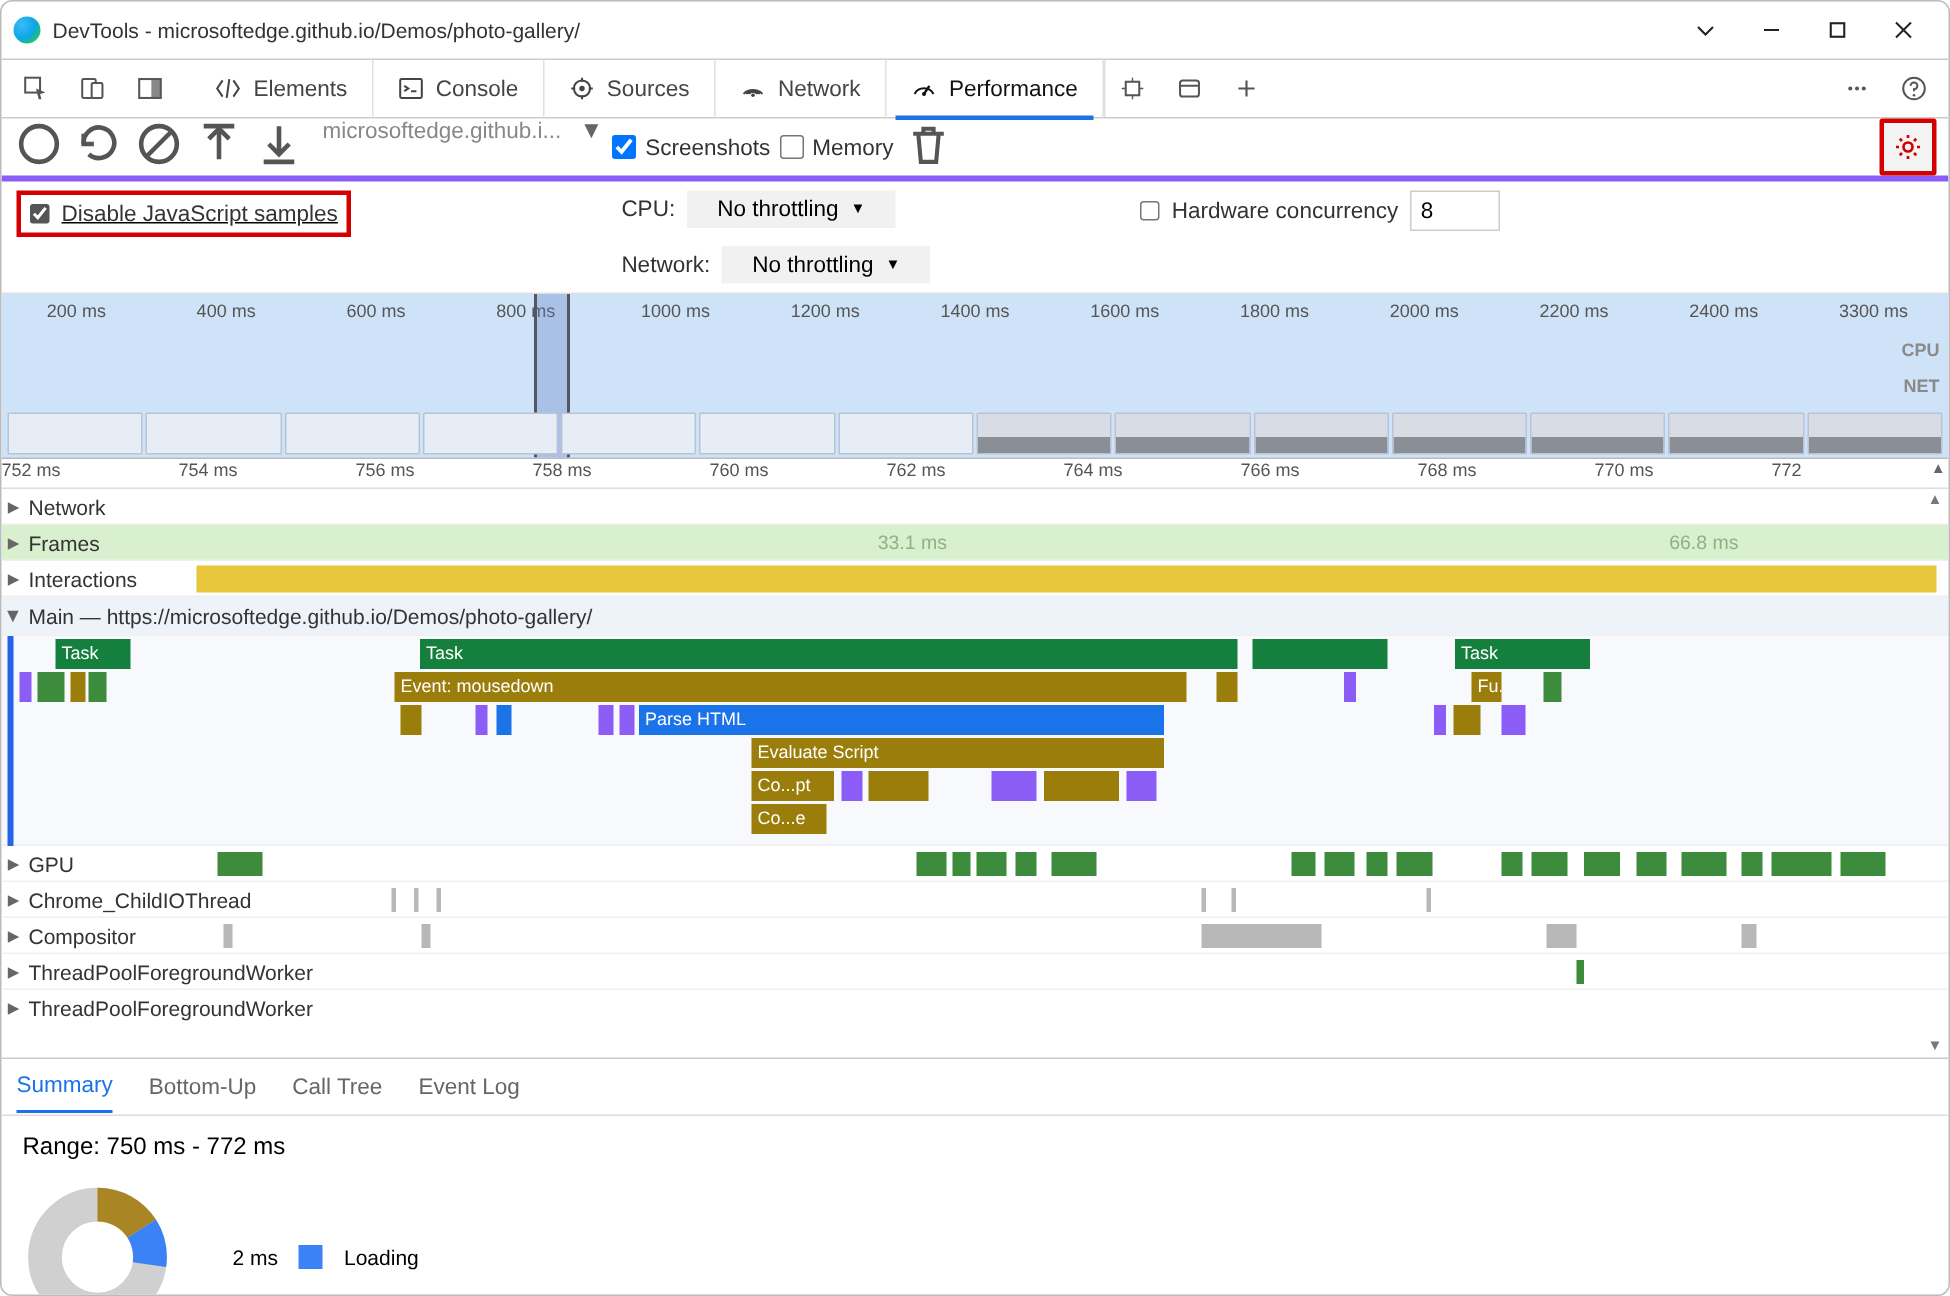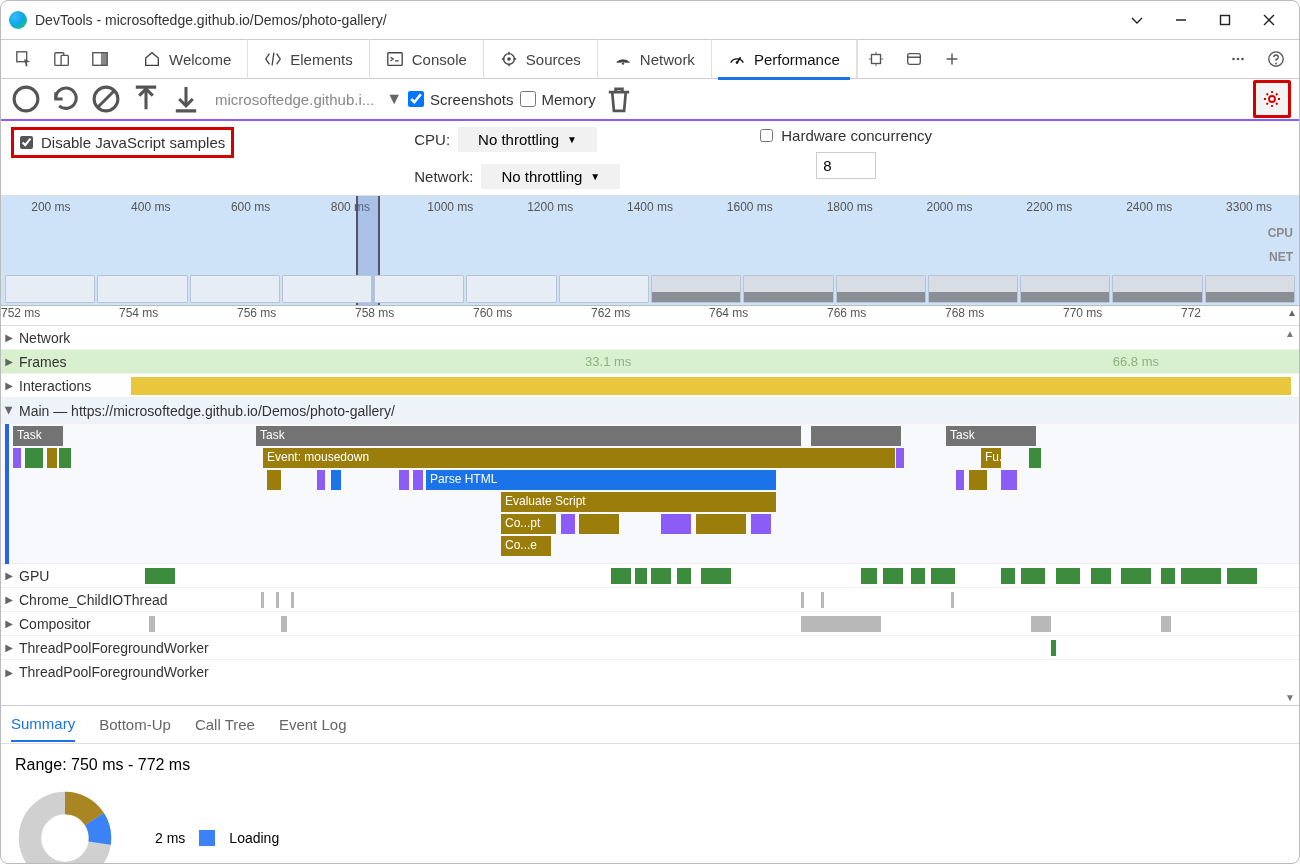--- a/index.html
+++ b/index.html
@@ -18,42 +18,42 @@
 .tabstrip .iconbtn { width: 38px; height: 38px; display: flex; align-items: center; justify-content: center; color: #555; }
 .tabstrip .iconbtn svg { width: 18px; height: 18px; }
 .tabstrip .sep { width: 8px; }
 .tab { display: flex; align-items: center; padding: 0 16px; height: 40px; font-size: 15px; color: #444; gap: 8px; position: relative; border-right: 1px solid #e0e0e0; }
 .tab svg { width: 18px; height: 18px; }
 .tab.active { color: #111; }
 .tab.active::after { content: ""; position: absolute; left: 6px; right: 6px; bottom: -1px; height: 3px; background: #1a73e8; }
 .tabstrip .right { margin-left: auto; display: flex; }
 
 
-.toolbar { display: flex; align-items: center; height: 42px; padding: 0 8px; gap: 6px; border-bottom: 2px solid #8b5cf6; }
+.toolbar { display: flex; height: 42px; padding: 0 8px; gap: 6px; border-bottom: 4px solid #8b5cf6; }
 .toolbar .tbtn { width: 34px; height: 34px; display: flex; align-items: center; justify-content: center; color: #555; }
 .toolbar .urltext { color: #888; font-size: 15px; padding: 0 6px; max-width: 180px; overflow: hidden; text-overflow: ellipsis; white-space: nowrap; }
 .toolbar .dropdown-caret { color: #666; }
 .toolbar .chk { display: flex; align-items: center; gap: 6px; font-size: 15px; color: #333; }
 .toolbar .chk input { width: 16px; height: 16px; }
 .toolbar .spacer { flex: 1; }
 .gearbox { border: 3px solid #d40000; width: 38px; height: 38px; display: flex; align-items: center; justify-content: center; background: #f3f3f3; border-radius: 2px; }
 .gearbox svg { color: #d40000; width: 20px; height: 20px; }
 
 
 .settings { display: flex; align-items: flex-start; padding: 6px 10px 6px 10px; gap: 20px; border-bottom: 1px solid #e0e0e0; flex-wrap: wrap; }
-.settings .col { display: flex; gap: 0; }
+.settings .col { display: flex; gap: 0; text-decoration: underline; }
 .settings .chk { display: flex; align-items: center; gap: 8px; font-size: 15px; color: #333; }
 .highlightbox { border: 3px solid #d40000; padding: 4px 6px; display: inline-flex; align-items: center; gap: 8px; }
 .highlightbox input { accent-color: #555; }
 .settings .lbl { font-size: 15px; color: #333; }
 .selbox { background: #f1f1f1; border: none; padding: 4px 20px; font-size: 15px; display: inline-flex; align-items: center; gap: 8px; }
 .selbox .caret { font-size: 10px; }
 .numinput { border: 1px solid #ccc; width: 60px; padding: 4px 6px; font-size: 15px; }
 .settings .mid { display: flex; flex-direction: column; gap: 12px; margin-left: 160px; }
-.settings .right { display: flex; align-items: center; gap: 8px; margin-left: 120px; flex-direction: column; }
+.settings .right { display: flex; align-items: center; gap: 8px; margin-left: 120px; }
 
 
 .overview { height: 110px; background: #cfe3f8; position: relative; border-bottom: 1px solid #bbb; overflow: hidden; }
 .overview .ticks { display: flex; font-size: 12px; color: #555; position: absolute; top: 4px; left: 0; right: 0; align-items: flex-end; }
 .overview .tick { flex: 1; text-align: center; }
 .overview .cpulbl { position: absolute; right: 6px; top: 30px; font-size: 12px; color: #8a8a8a; font-weight: 600; }
 .overview .netlbl { position: absolute; right: 6px; top: 54px; font-size: 12px; color: #8a8a8a; font-weight: 600; }
 .overview .selection { position: absolute; left: 355px; top: 0; width: 24px; height: 100%; background: rgba(100,130,200,0.35); border-left: 2px solid #556; border-right: 2px solid #556; }
 .overview .thumbs { position: absolute; bottom: 2px; left: 0; right: 0; display: flex; gap: 2px; padding: 0 4px; }
 .overview .thumb { flex: 1; height: 28px; background: #e7edf5; border: 1px solid #b8c4d4; border-radius: 1px; position: relative; }
@@ -72,21 +72,21 @@
 .trackrow.frames { background: #d8f0cd; }
 .trackrow.frames .ftxt1 { position: absolute; left: 45%; color: #90b085; font-size: 13px; }
 .trackrow.frames .ftxt2 { position: absolute; right: 140px; color: #90b085; font-size: 13px; }
 .trackrow.interactions .ibar { position: absolute; left: 130px; right: 8px; height: 18px; background: #e8c63e; }
 .trackrow.main { background: #eef3fa; height: 26px; }
 .trackrow.main .disclose { transform: rotate(90deg); }
 
 
 .flame { position: relative; height: 140px; background: #f7f9fd; border-bottom: 1px solid #eee; }
 .fbar { position: absolute; height: 20px; font-size: 12px; color: #fff; padding: 2px 4px; overflow: hidden; white-space: nowrap; }
-.gray { background: #737373; }
+.gray { background: #15803d; margin-left: 24px; }
 .olive { background: #9a7d0a; }
 .blue { background: #1a73e8; }
 .purple { background: #8b5cf6; }
 .green { background: #3d8b3d; }
 
 
 .blk { position: absolute; height: 16px; top: 4px; background: #3d8b3d; }
 .blkgray { background: #b8b8b8; }
 
 
@@ -144,26 +144,20 @@
         <rect x="9" y="6" width="8" height="11" rx="1" fill="#fff" stroke="currentColor" stroke-width="1.5"></rect>
       </svg>
     </div>
   <div class="iconbtn">
       <svg viewBox="0 0 20 20">
         <rect x="2" y="3" width="16" height="14" fill="none" stroke="currentColor" stroke-width="1.5"></rect>
         <rect x="11" y="3" width="7" height="14" fill="currentColor" opacity="0.7"></rect>
       </svg>
     </div>
   <div class="sep"></div>
-  <div class="tab">
-      <svg viewBox="0 0 20 20">
-        <path d="M3 9 L10 3 L17 9 V17 H3 Z" fill="none" stroke="currentColor" stroke-width="1.5"></path>
-      </svg>
-      <span>Welcome</span>
-    </div>
   <div class="tab">
       <svg viewBox="0 0 20 20">
         <path d="M6 4 L2 10 L6 16 M14 4 L18 10 L14 16 M11 3 L9 17" fill="none" stroke="currentColor" stroke-width="1.5"></path>
       </svg>
       <span>Elements</span>
     </div>
   <div class="tab">
       <svg viewBox="0 0 20 20">
         <rect x="2" y="3" width="16" height="14" rx="1" fill="none" stroke="currentColor" stroke-width="1.5"></rect>
         <path d="M5 8 L8 10 L5 12 M10 12 H14" fill="none" stroke="currentColor" stroke-width="1.5"></path>
@@ -399,21 +393,21 @@
   <div class="flame">
     <div style="position:absolute;left:4px;top:0;width:4px;height:140px;background:#2563eb"></div>
 
     <div class="fbar gray" style="left:12px;top:2px;width:50px">Task</div>
     <div class="fbar purple" style="left:12px;top:24px;width:8px"></div>
     <div class="fbar green" style="left:24px;top:24px;width:18px"></div>
     <div class="fbar olive" style="left:46px;top:24px;width:10px"></div>
     <div class="fbar green" style="left:58px;top:24px;width:12px"></div>
 
     <div class="fbar gray" style="left:255px;top:2px;width:545px">Task</div>
-    <div class="fbar olive" style="left:262px;top:24px;width:632px">Event: mousedown</div>
+    <div class="fbar olive" style="left:262px;top:24px;width:528px">Event: mousedown</div>
     <div class="fbar blue" style="left:425px;top:46px;width:350px">Parse HTML</div>
     <div class="fbar olive" style="left:500px;top:68px;width:275px">Evaluate Script</div>
     <div class="fbar olive" style="left:500px;top:90px;width:55px">Co...pt</div>
     <div class="fbar olive" style="left:500px;top:112px;width:50px">Co...e</div>
     <div class="fbar purple" style="left:398px;top:46px;width:10px"></div>
     <div class="fbar purple" style="left:412px;top:46px;width:10px"></div>
     <div class="fbar olive" style="left:266px;top:46px;width:14px"></div>
     <div class="fbar purple" style="left:316px;top:46px;width:8px"></div>
     <div class="fbar blue" style="left:330px;top:46px;width:10px"></div>
 

